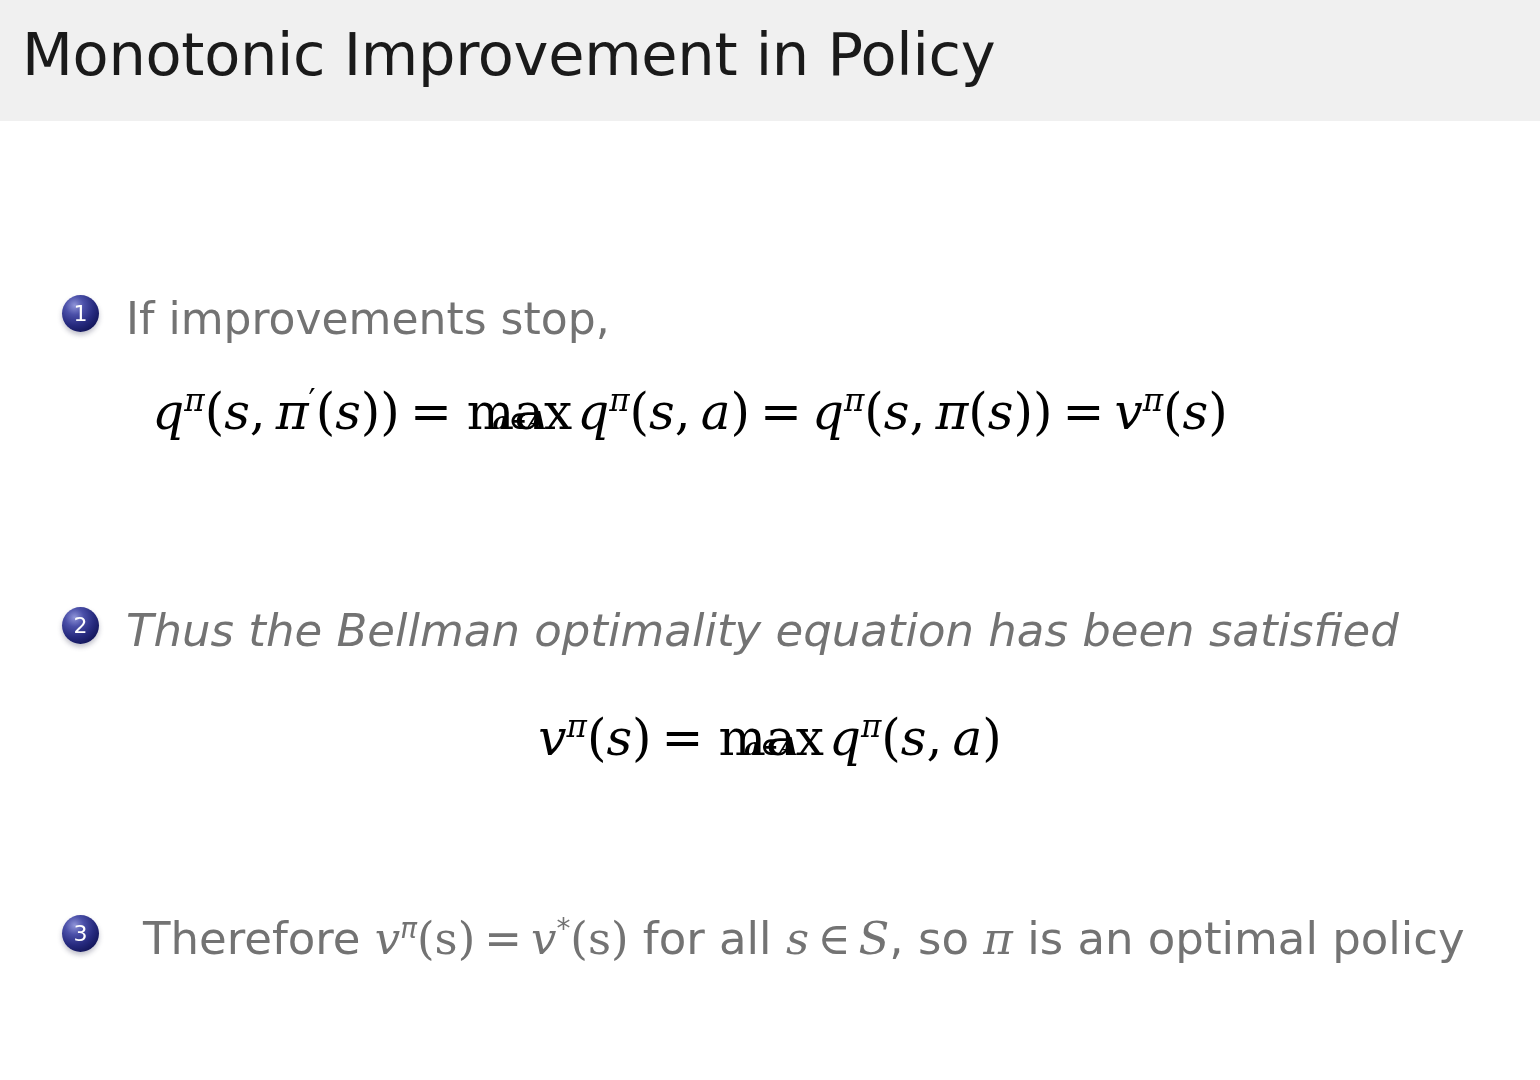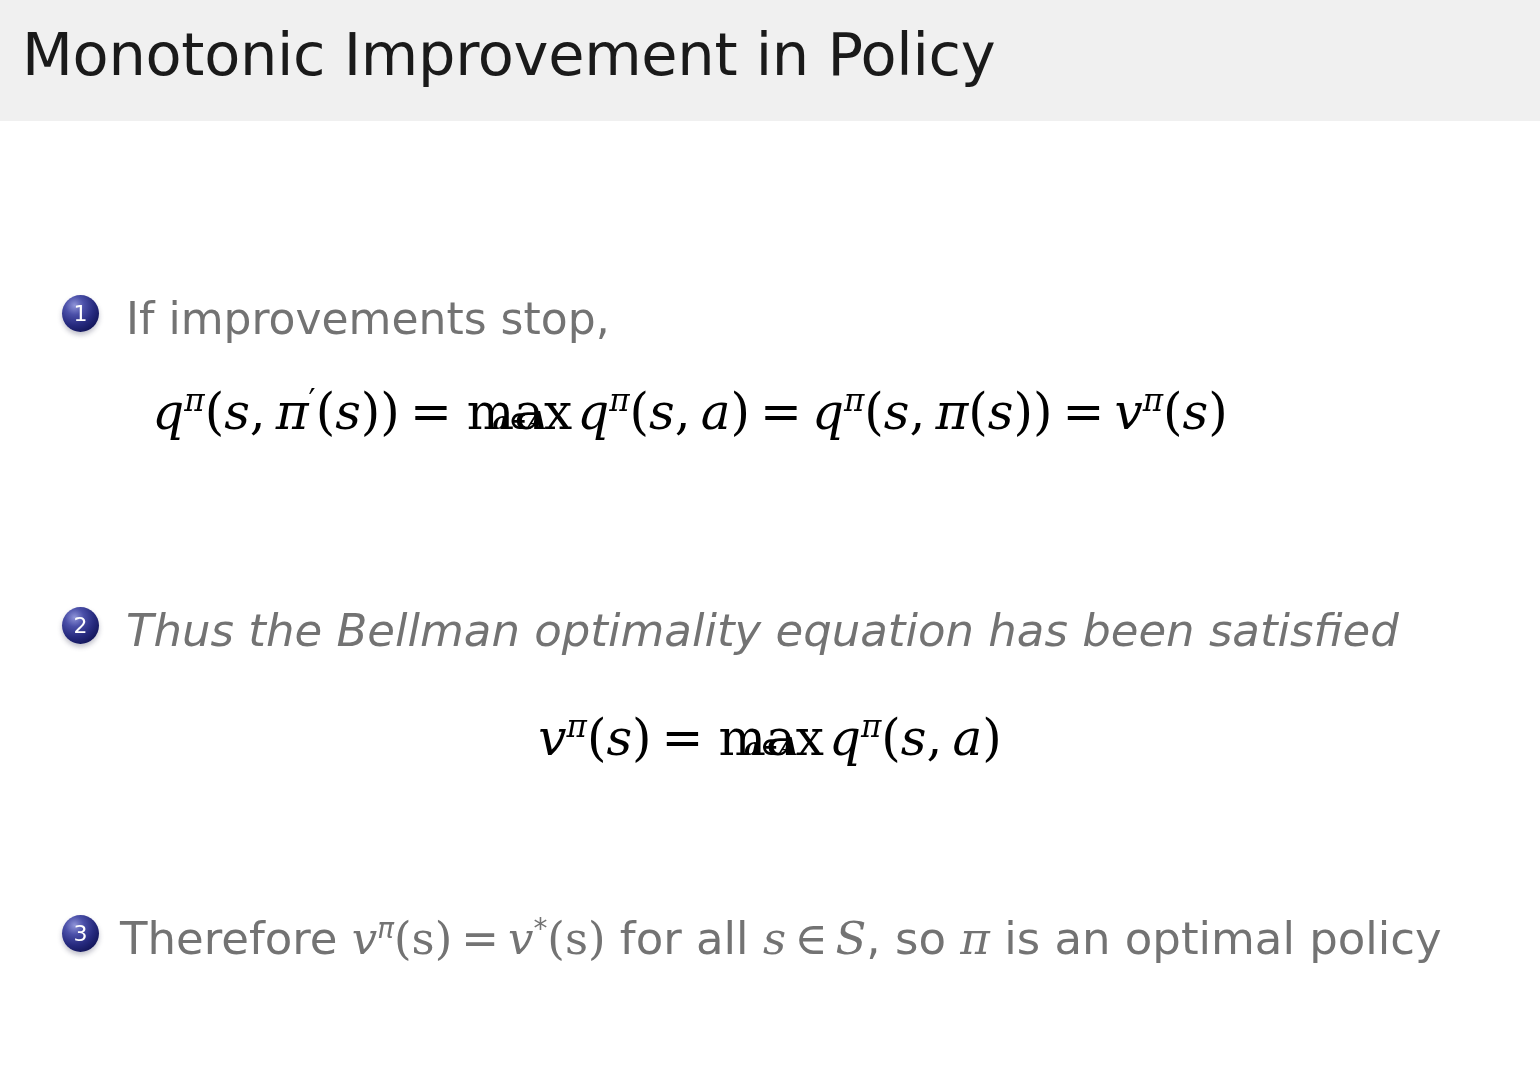--- a/index.html
+++ b/index.html
@@ -80,21 +80,21 @@
   }
 
   
   #item-1 { left: 62px; top: 174px; }
   #item-1 .item-text { margin-left: 27px; font-size: 44px; }
 
   #item-2 { left: 62px; top: 486px; }
   #item-2 .item-text { margin-left: 27px; font-size: 45px; font-style: italic; }
 
   #item-3 { left: 62px; top: 794px; }
-  #item-3 .item-text { margin-left: 21px; font-size: 45px; }
+  #item-3 .item-text { margin-left: 44px; font-size: 45px; }
 
   
   .equation {
     position: absolute;
     text-align: center;
     color: #000000;
     font-size: 50px;
     white-space: nowrap;
     font-family: "DejaVu Serif", serif;
   }

